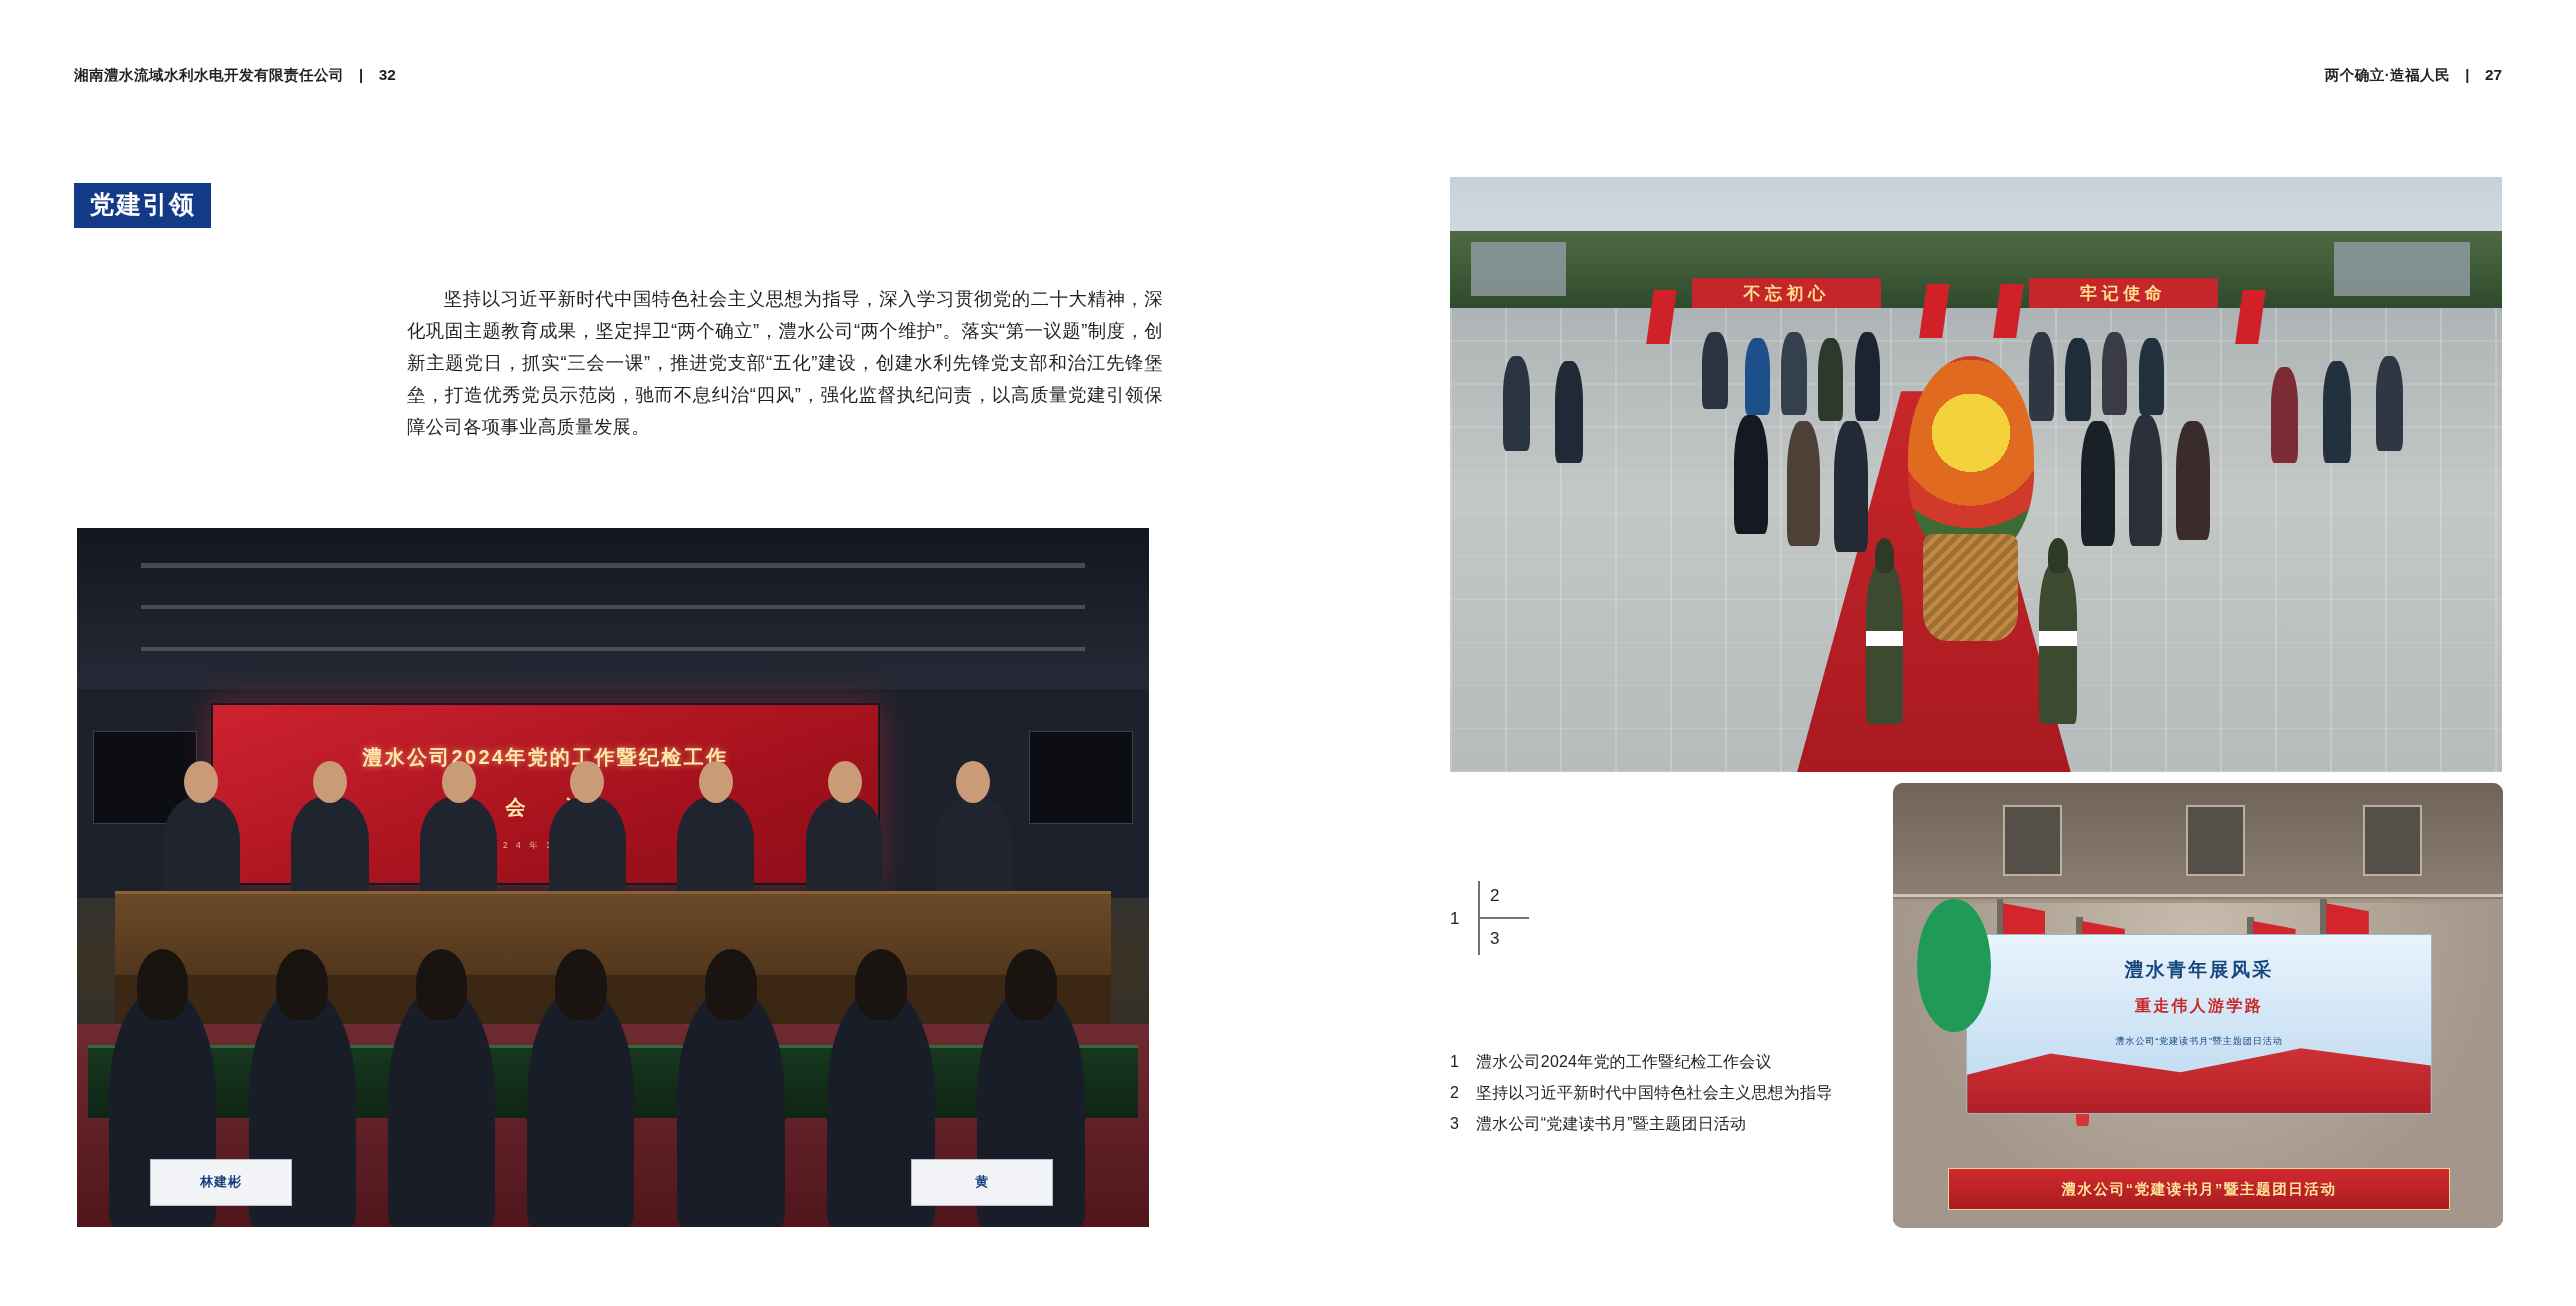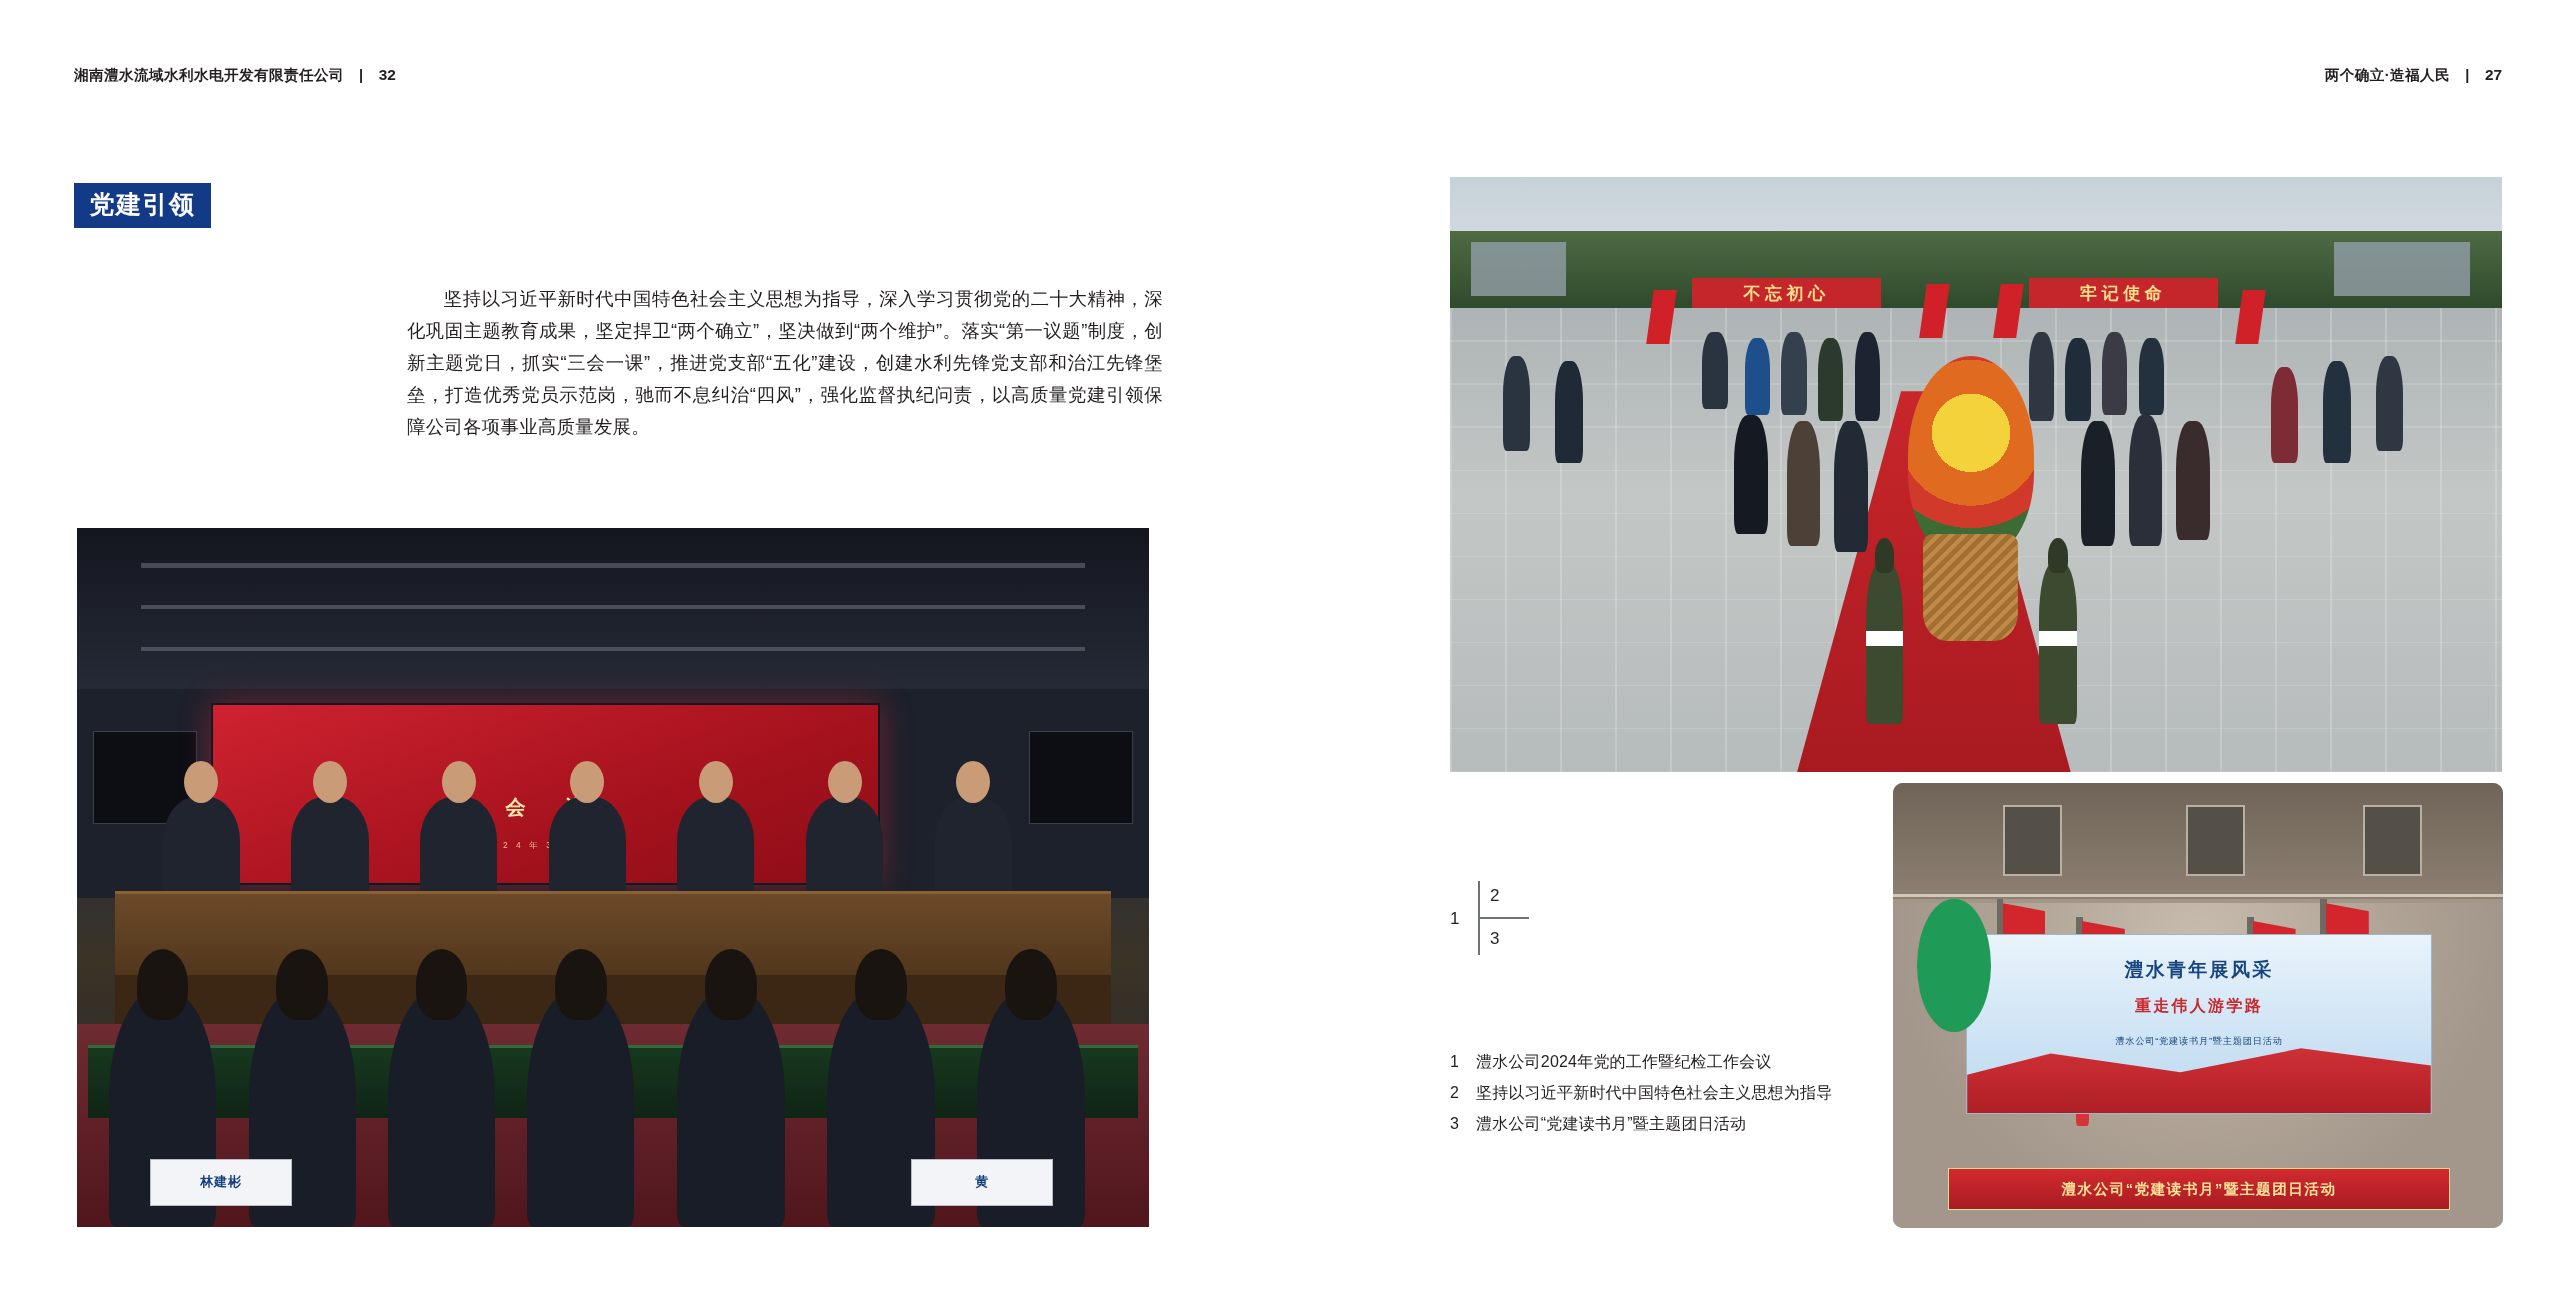--- a/index.html
+++ b/index.html
@@ -376,34 +376,35 @@
 </div>
 
 <div class="runhead runhead-right">
   <span>两个确立·造福人民</span>
   <span class="sep">|</span>
   <span class="pageno">27</span>
 </div>
 
 <div class="section-badge">党建引领</div>
 
-<div class="body-copy">坚持以习近平新时代中国特色社会主义思想为指导，深入学习贯彻党的二十大精神，深化巩固主题教育成果，坚定捍卫“两个确立”，坚决做到“两个维护”。落实“第一议题”制度，创新主题党日，抓实“三会一课”，推进党支部“五化”建设，创建水利先锋党支部和治江先锋堡垒，打造优秀党员示范岗，驰而不息纠治“四风”，强化监督执纪问责，以高质量党建引领保障公司各项事业高质量发展。</div>
+<div class="body-copy">坚持以习近平新时代中国特色社会主义思想为指导，深入学习贯彻党的二十大精神，深化巩固主题教育成果，坚定捍卫“两个确立”，澧水公司“两个维护”。落实“第一议题”制度，创新主题党日，抓实“三会一课”，推进党支部“五化”建设，创建水利先锋党支部和治江先锋堡垒，打造优秀党员示范岗，驰而不息纠治“四风”，强化监督执纪问责，以高质量党建引领保障公司各项事业高质量发展。</div>
 
 <div class="photo" id="photo-conference">
   <div class="scene conf">
     <div class="ceiling"></div>
     <div class="ceil-strip" style="top:5%"></div>
     <div class="ceil-strip" style="top:11%"></div>
     <div class="ceil-strip" style="top:17%"></div>
     <div class="wall"></div>
 
     <div class="tvL"></div>
     <div class="tvR"></div>
 
     <div class="screen">
+      <div class="st1">澧水公司2024年党的工作暨纪检工作</div>
       <div class="st2">会 议</div>
       <div class="st3">2 0 2 4 年 3 月 1 2 日</div>
     </div>
 
     <div class="seated" style="left:8%"></div>
     <div class="seated" style="left:20%"></div>
     <div class="seated" style="left:32%"></div>
     <div class="seated" style="left:44%"></div>
     <div class="seated" style="left:56%"></div>
     <div class="seated" style="left:68%"></div>

